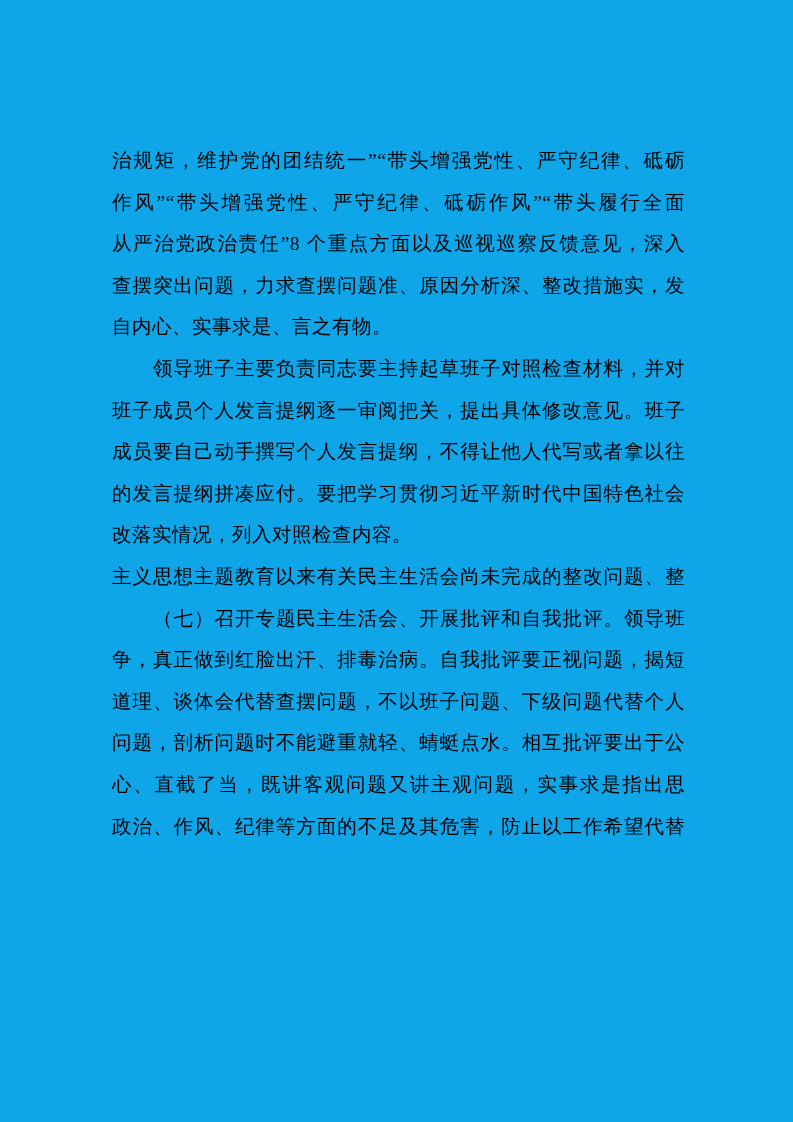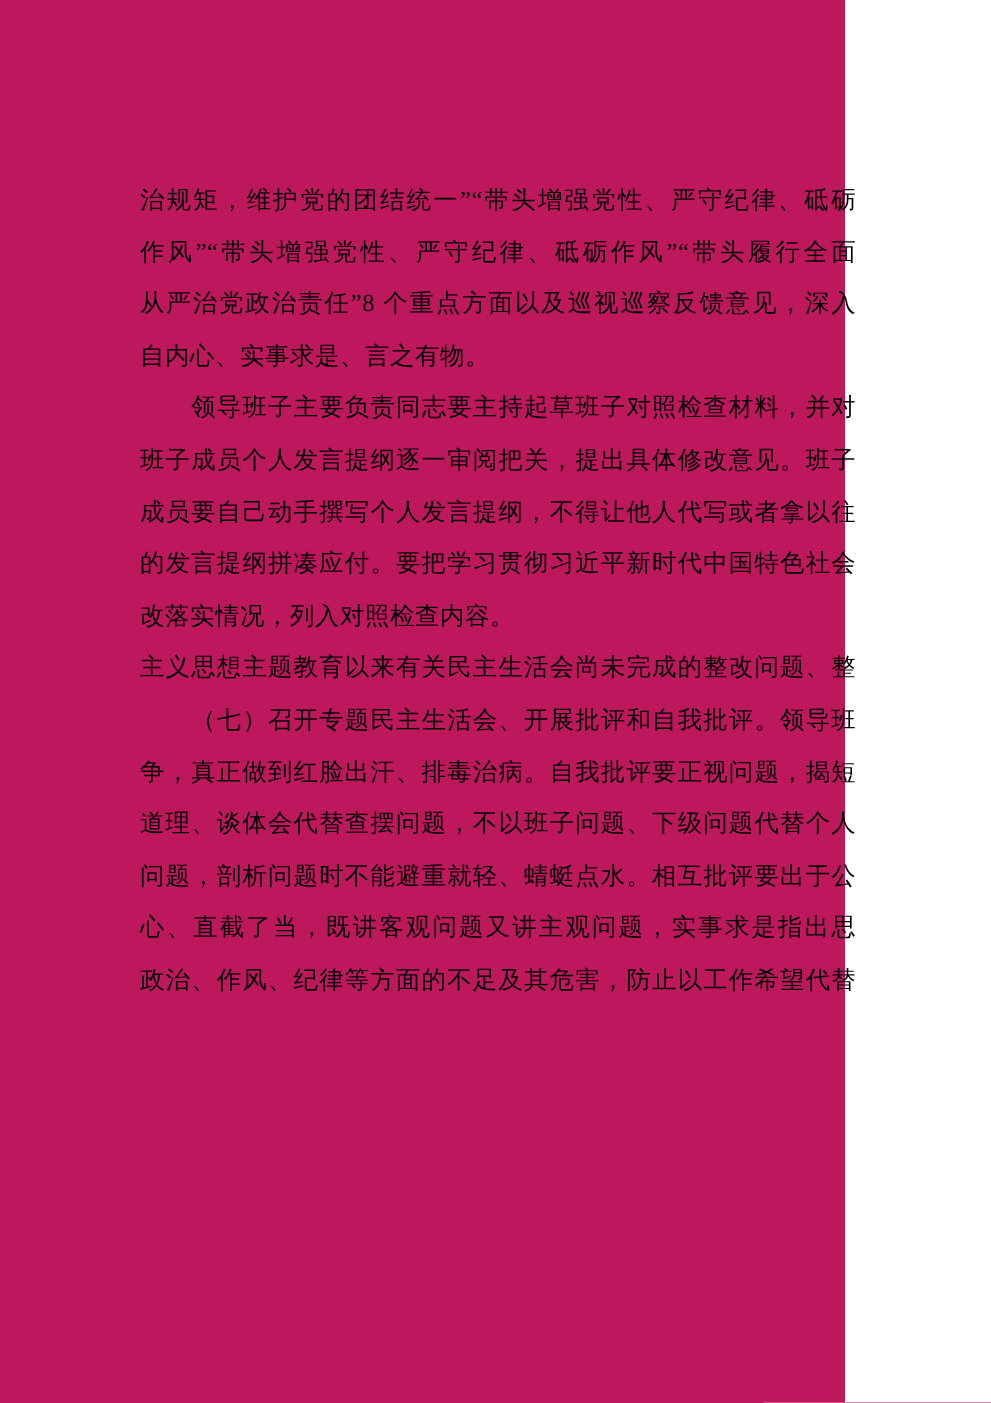--- a/index.html
+++ b/index.html
@@ -12,23 +12,23 @@
     background: #ffffff;
     position: relative;
     overflow: hidden;
     font-family: "Liberation Serif", serif;
     color: #000000;
   }
   .page {
     position: absolute;
     left: 0;
     top: 0;
-    width: 676px;
+    width: 793px;
     height: 1122px;
-    background: #be185d;
+    background: #0ea5e9;
   }
   .page-text {
     position: absolute;
     left: 112px;
     top: 140px;
     width: 573px;
   }
   .paragraph {
     margin: 0;
     padding: 0;
@@ -59,20 +59,21 @@
 </style>
 </head>
 <body>
 
 <div class="page">
   <div class="page-text">
       <div class="paragraph">
         <div class="line"><span class="seg">治规矩，维护党的团结统一”“带头增强党性、严守纪律、砥砺</span></div>
         <div class="line"><span class="seg">作风”“带头增强党性、严守纪律、砥砺作风”“带头履行全面</span></div>
         <div class="line"><span class="seg">从严治党政治责任”8 个重点方面以及巡视巡察反馈意见，深入</span></div>
+        <div class="line"><span class="seg">查摆突出问题，力求查摆问题准、原因分析深、整改措施实，发</span></div>
         <div class="line no-justify"><span class="seg">自内心、实事求是、言之有物。</span></div>
       </div>
       <div class="paragraph">
         <div class="line indent"><span class="seg">领导班子主要负责同志要主持起草班子对照检查材料，并对</span></div>
         <div class="line"><span class="seg">班子成员个人发言提纲逐一审阅把关，提出具体修改意见。班子</span></div>
         <div class="line"><span class="seg">成员要自己动手撰写个人发言提纲，不得让他人代写或者拿以往</span></div>
         <div class="line"><span class="seg">的发言提纲拼凑应付。要把学习贯彻习近平新时代中国特色社会</span></div>
         <div class="line no-justify"><span class="seg">改落实情况，列入对照检查内容。</span></div>
         <div class="line"><span class="seg">主义思想主题教育以来有关民主生活会尚未完成的整改问题、整</span></div>
       </div>

